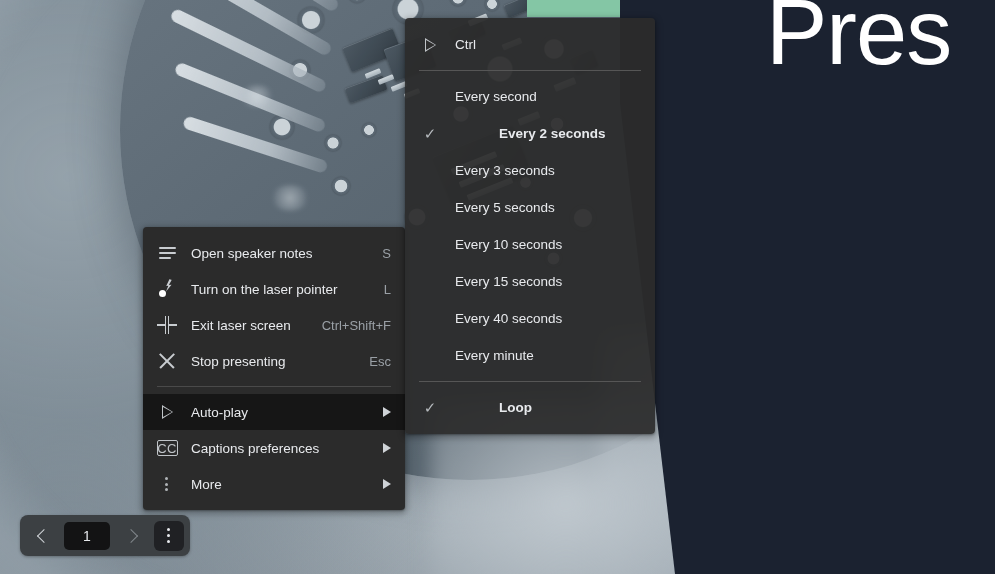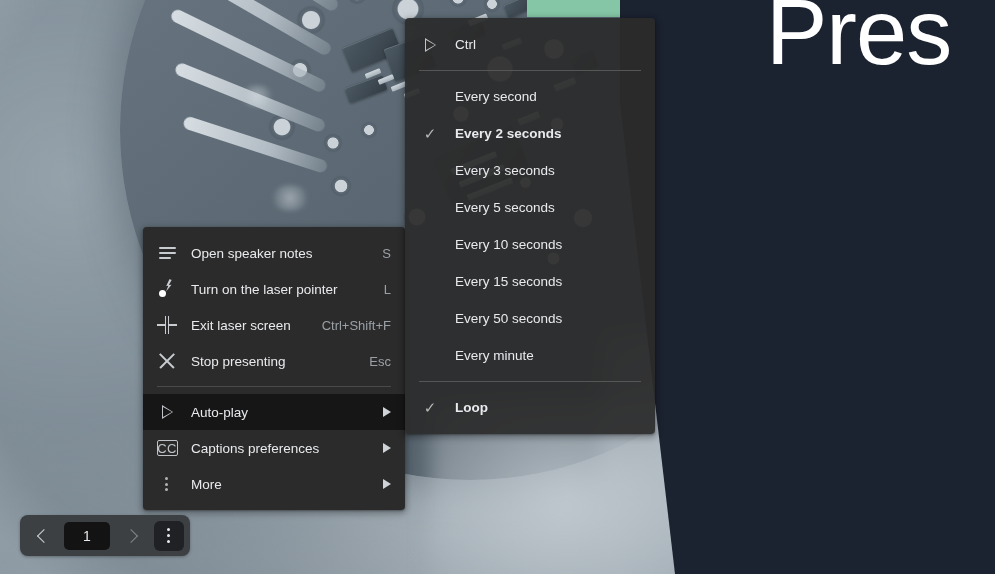--- a/index.html
+++ b/index.html
@@ -201,21 +201,21 @@
     height: 37px;
     cursor: default;
     user-select: none;
   }
   .sub-menu .smi .ic {
     width: 50px; flex: 0 0 50px;
     display: flex; align-items: center; justify-content: center;
     color: #b6babe;
   }
   .sub-menu .smi .lbl { flex: 1 1 auto; color: #e8eaed; }
-  .sub-menu .smi.checked .lbl { font-weight: bold; }
+  .sub-menu .smi.checked .lbl { font-weight: bold; margin-left: 44px; }
   .sub-menu .sep { margin: 7px 14px; background: #565656; }
 
   .check-glyph {
     font-size: 15px;
     line-height: 1;
     color: #b6babe;
   }
 
   
   .tri-outline {
@@ -534,21 +534,21 @@
       <span class="lbl">Every 10 seconds</span>
     </div>
 
     <div class="smi">
       <span class="ic"></span>
       <span class="lbl">Every 15 seconds</span>
     </div>
 
     <div class="smi">
       <span class="ic"></span>
-      <span class="lbl">Every 50 seconds</span>
+      <span class="lbl">Every 40 seconds</span>
     </div>
 
     <div class="smi">
       <span class="ic"></span>
       <span class="lbl">Every minute</span>
     </div>
 
     <div class="sep"></div>
 
     <div class="smi checked">

